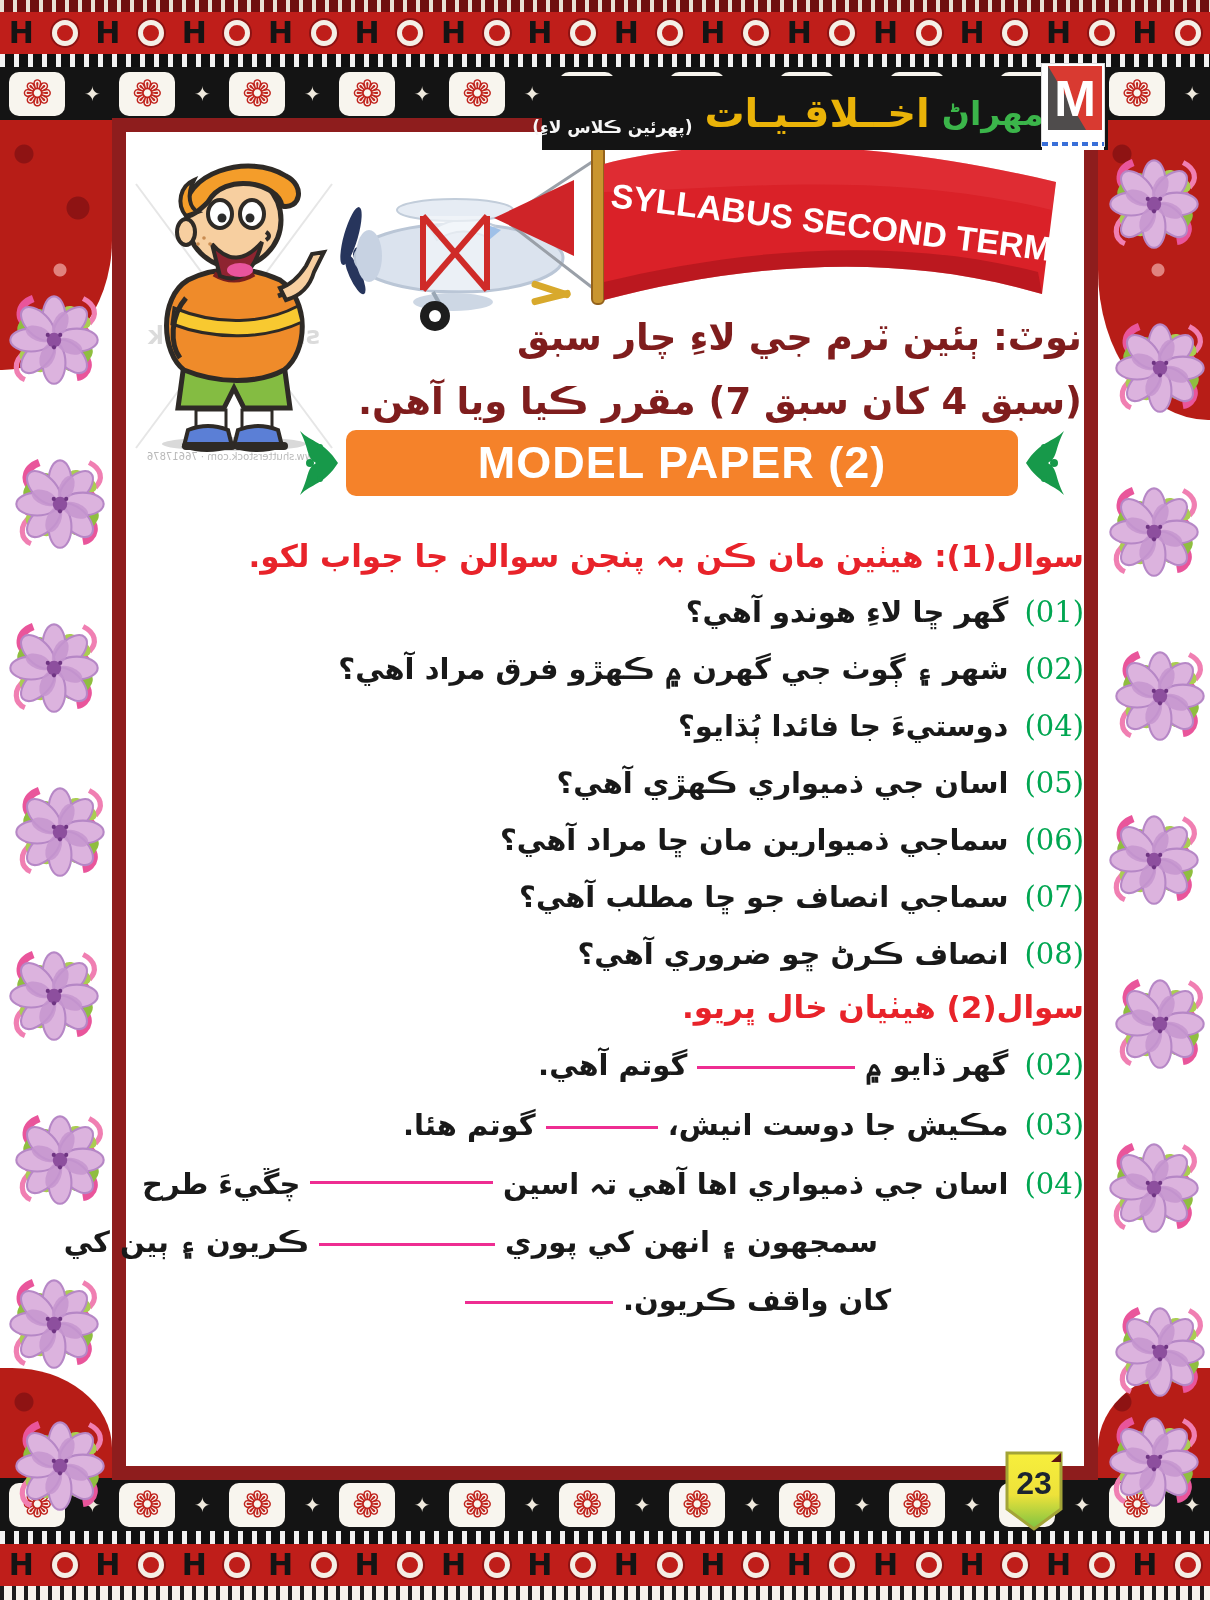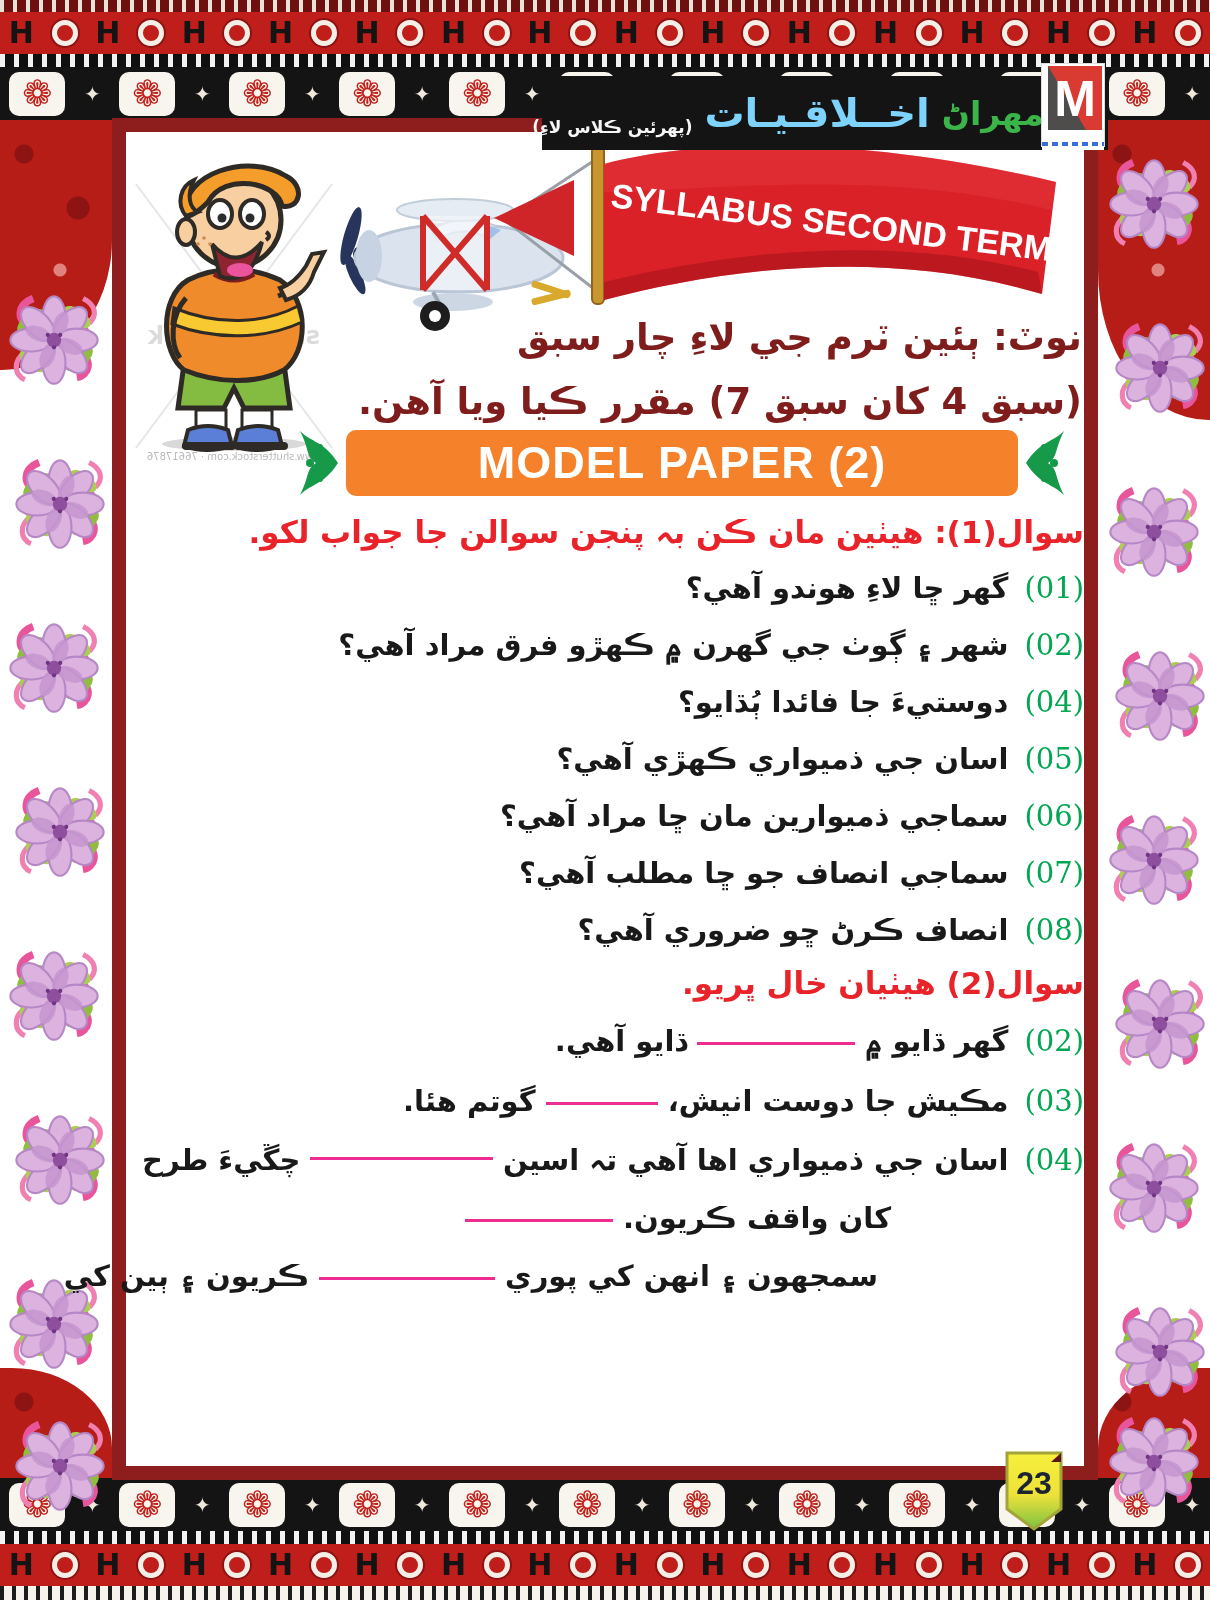--- a/index.html
+++ b/index.html
@@ -43,21 +43,21 @@
 
   
   .frame{position:absolute;left:112px;top:118px;width:986px;height:1362px;background:#fff;
      border:14px solid #8e1d1d;box-sizing:border-box;z-index:3;}
 
   
   .header-bar{position:absolute;left:542px;top:76px;width:566px;height:74px;background:#141414;
      z-index:6;display:flex;direction:rtl;align-items:center;gap:12px;
      padding-right:64px;box-sizing:border-box;}
   .hdr-brand{color:#3bb54a;font-weight:700;font-size:33px;white-space:nowrap;}
-  .hdr-subject{color:#7dd3fc;font-weight:700;font-size:40px;white-space:nowrap;}
+  .hdr-subject{color:#eab308;font-weight:700;font-size:40px;white-space:nowrap;}
   .hdr-note{color:#f6f6f6;font-weight:700;font-size:17px;white-space:nowrap;margin-top:28px;}
   .logo{position:absolute;left:1042px;top:64px;width:62px;height:82px;z-index:7;background:#fff;
      box-shadow:0 0 0 1px #ddd;}
   .logo-cap{height:12px;background:#fff;
      background-image:repeating-linear-gradient(90deg,#3a6fd8 0 6px,#fff 6px 10px);
      background-size:100% 4px;background-position:center 4px;background-repeat:no-repeat;}
 
   
   .note{position:absolute;left:300px;top:306px;width:782px;z-index:5;direction:rtl;
      text-align:right;color:#7f1d1d;font-weight:700;}
@@ -68,21 +68,21 @@
   .model{position:absolute;left:296px;top:425px;width:772px;height:76px;z-index:5;
      display:flex;align-items:center;gap:6px;}
   .mp-pill{flex:1;height:66px;background:#f5822a;border-radius:10px;display:flex;
      align-items:center;justify-content:center;}
   .mp-pill span{color:#fff;font-weight:700;font-size:45px;letter-spacing:1px;
      font-family:"Liberation Sans",sans-serif;}
   .orn{width:44px;height:72px;flex:0 0 auto;}
   .orn.flip{transform:scaleX(-1);}
 
   
-  .qa{position:absolute;left:142px;top:508px;width:942px;z-index:5;direction:rtl;}
+  .qa{position:absolute;left:142px;top:532px;width:942px;z-index:5;direction:rtl;}
   .sec-head{font-size:31px;font-weight:700;color:#e8232a;height:52px;line-height:48px;
      white-space:nowrap;}
   .qrow{height:57px;line-height:57px;font-size:29px;font-weight:700;color:#191919;
      white-space:nowrap;}
   .qrow.s2{height:60px;line-height:60px;}
   .qrow.l4{height:58px;line-height:58px;}
   .qnum{font-family:"DejaVu Serif",serif;font-weight:400;color:#00a651;font-size:29px;
      margin-left:16px;direction:ltr;unicode-bidi:embed;display:inline-block;}
   .blank{display:inline-block;border-bottom:3px solid #ee2d92;margin:0 10px;
      transform:translateY(-6px);}
@@ -889,37 +889,37 @@
     <div class="qrow">
       <span class="qnum">(07)</span><span>سماجي انصاف جو ڇا مطلب آهي؟</span>
     </div>
     <div class="qrow">
       <span class="qnum">(08)</span><span>انصاف ڪرڻ ڇو ضروري آهي؟</span>
     </div>
 
     <div class="sec-head">سوال(2)  هيٺيان خال ڀريو.</div>
 
     <div class="qrow s2">
-      <span class="qnum">(02)</span><span>گهر ڌايو ۾</span><span class="blank" style="width:158px"></span><span>ڌايو آهي.</span>
+      <span class="qnum">(02)</span><span>گهر ڌايو ۾</span><span class="blank" style="width:158px"></span><span>گوتم آهي.</span>
     </div>
     <div class="qrow s2">
       <span class="qnum">(03)</span><span>مڪيش جا دوست انيش،</span><span class="blank" style="width:112px"></span><span>گوتم هئا.</span>
     </div>
 
     <div class="qrow l4 flexline">
       <span class="qnum">(04)</span>
         <span>اسان جي ذميواري اها آهي تہ اسين</span>
         <span class="blank grow"></span>
         <span>چڱيءَ طرح</span>
     </div>
+    <div class="qrow l4 indent2">
+      <span>سمجهون ۽ انهن کي پوري</span><span class="blank" style="width:176px"></span><span>ڪريون ۽ ٻين کي</span>
+    </div>
     <div class="qrow l4 center-ltr">
       <span class="blank" style="width:148px"></span><span class="rtl-inline">کان واقف ڪريون.</span>
-    </div>
-    <div class="qrow l4 indent2">
-      <span>سمجهون ۽ انهن کي پوري</span><span class="blank" style="width:176px"></span><span>ڪريون ۽ ٻين کي</span>
     </div>
   </div>
 
   <svg class="badge" viewBox="0 0 64 84">
     <defs>
       <linearGradient id="bg23" x1="0" y1="0" x2="0" y2="1">
         <stop offset="0" stop-color="#f7ef3c"></stop>
         <stop offset=".55" stop-color="#eee23a"></stop>
         <stop offset="1" stop-color="#7cc242"></stop>
       </linearGradient>

